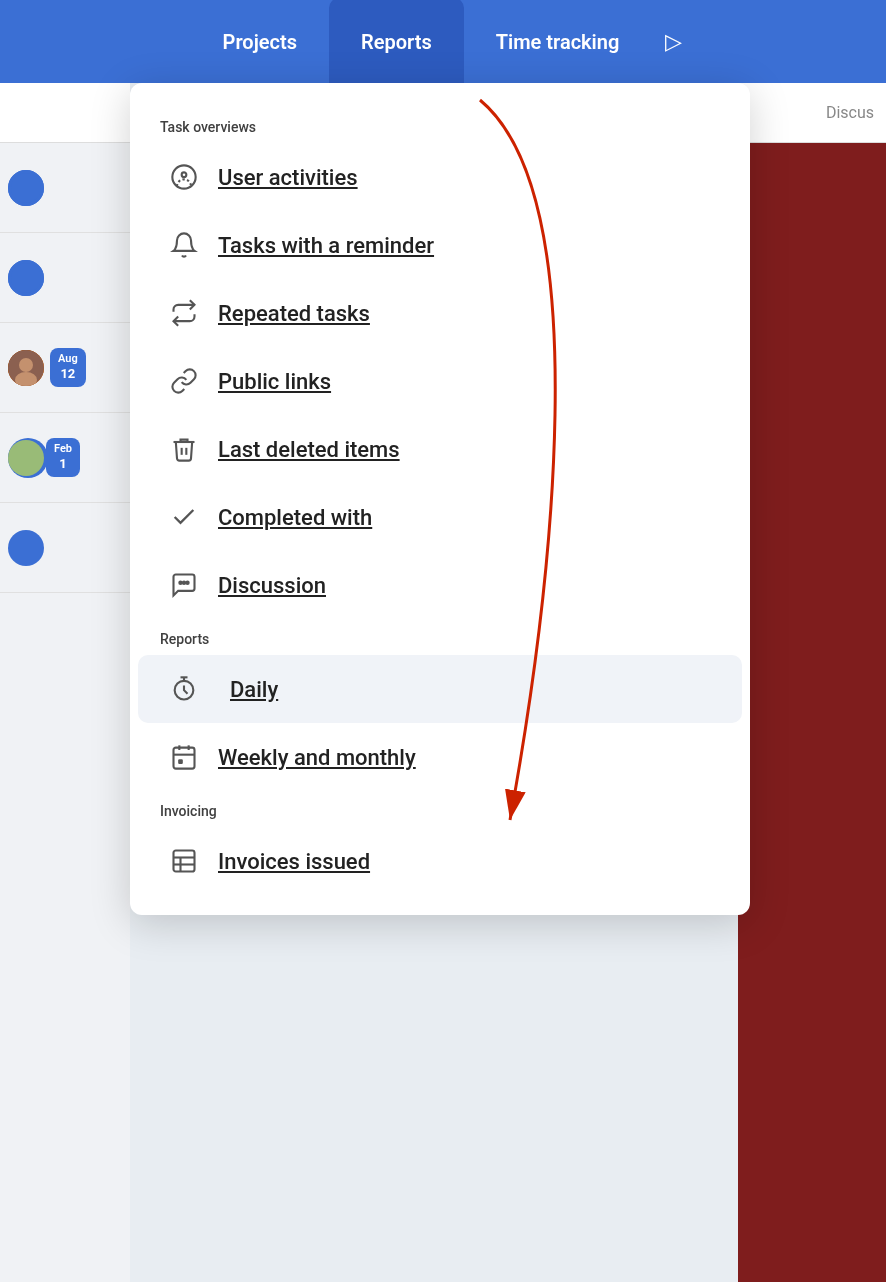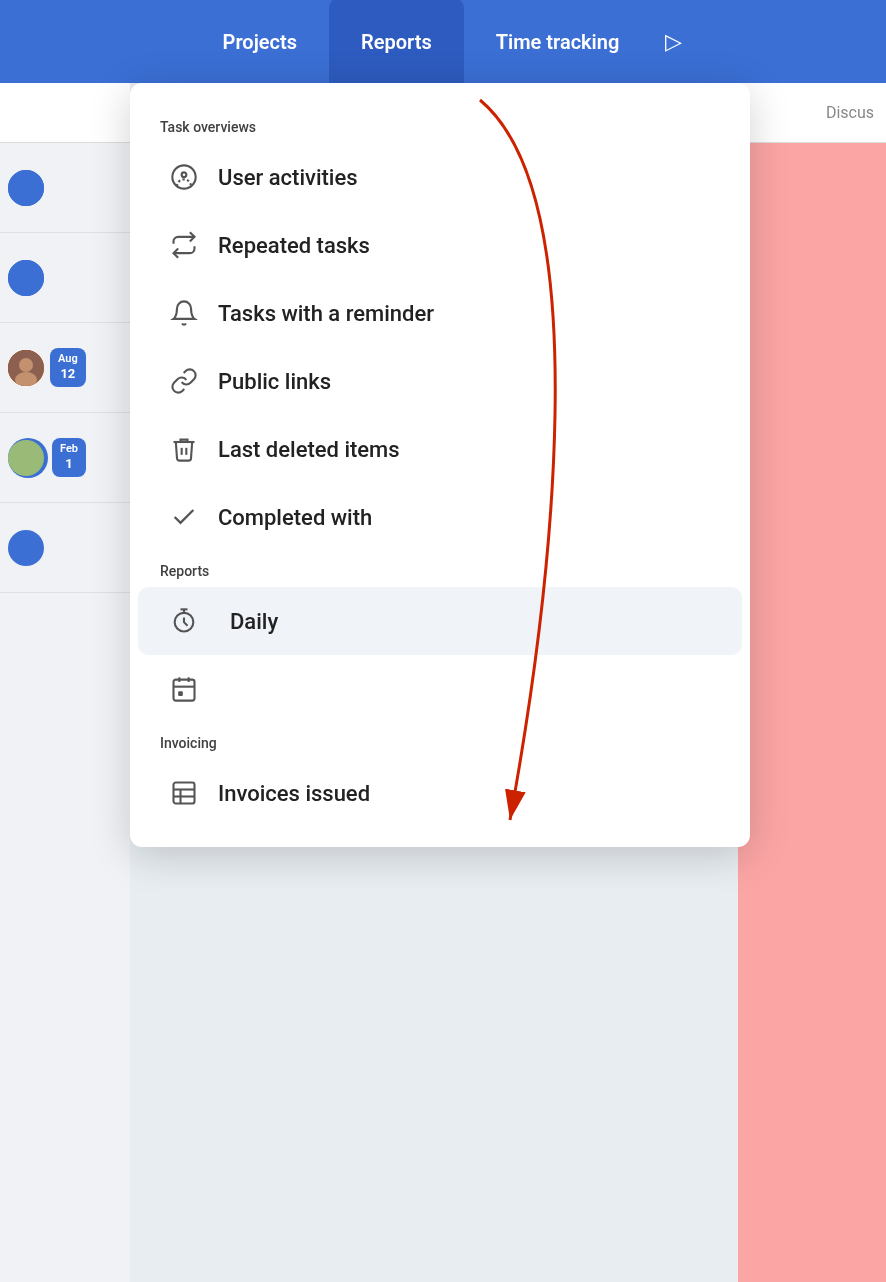--- a/index.html
+++ b/index.html
@@ -80,20 +80,21 @@
       align-items: center;
       gap: 18px;
       padding: 18px 30px;
       cursor: pointer;
       font-size: 22px;
       font-weight: 500;
       color: #222;
       transition: background 0.15s;
       border-radius: 10px;
       margin: 0 8px;
+      text-decoration: underline;
     }
 
     .menu-item.active-item {
       background: #f0f3f8;
       gap: 30px;
     }
 
     .menu-icon {
       width: 32px;
       height: 32px;
@@ -131,21 +132,21 @@
       z-index: 2;
       overflow: hidden;
     }
 
     .right-partial {
       position: absolute;
       right: 0;
       top: 83px;
       width: 148px;
       bottom: 0;
-      background: #fca5a5;
+      background: #7f1d1d;
       z-index: 2;
       overflow: hidden;
     }
 
     .partial-header {
       height: 60px;
       background: white;
       border-bottom: 1px solid #ddd;
       display: flex;
       align-items: center;
@@ -242,37 +243,37 @@
         <path d="M12 8c-1.1 0-2 .9-2 2s.9 2 2 2 2-.9 2-2-.9-2-2-2z"></path>
         <path d="M6 20c0-3.3 2.7-6 6-6s6 2.7 6 6" stroke-dasharray="2 2"></path>
       </svg>
     </span>
     <span>User activities</span>
   </div>
 
   <div class="menu-item">
     <span class="menu-icon">
       <svg viewBox="0 0 24 24" fill="none" stroke="currentColor" stroke-width="1.8">
+        <path d="M18 8A6 6 0 0 0 6 8c0 7-3 9-3 9h18s-3-2-3-9"></path>
+        <path d="M13.73 21a2 2 0 0 1-3.46 0"></path>
+      </svg>
+    </span>
+    <span>Tasks with a reminder</span>
+  </div>
+
+  <div class="menu-item">
+    <span class="menu-icon">
+      <svg viewBox="0 0 24 24" fill="none" stroke="currentColor" stroke-width="1.8">
         <path d="M17 1l4 4-4 4"></path>
         <path d="M3 11V9a4 4 0 0 1 4-4h14"></path>
         <path d="M7 23l-4-4 4-4"></path>
         <path d="M21 13v2a4 4 0 0 1-4 4H3"></path>
       </svg>
     </span>
     <span>Repeated tasks</span>
-  </div>
-
-  <div class="menu-item">
-    <span class="menu-icon">
-      <svg viewBox="0 0 24 24" fill="none" stroke="currentColor" stroke-width="1.8">
-        <path d="M18 8A6 6 0 0 0 6 8c0 7-3 9-3 9h18s-3-2-3-9"></path>
-        <path d="M13.73 21a2 2 0 0 1-3.46 0"></path>
-      </svg>
-    </span>
-    <span>Tasks with a reminder</span>
   </div>
 
   <div class="menu-item">
     <span class="menu-icon">
       <svg viewBox="0 0 24 24" fill="none" stroke="currentColor" stroke-width="1.8">
         <path d="M10 13a5 5 0 0 0 7.54.54l3-3a5 5 0 0 0-7.07-7.07l-1.72 1.71"></path>
         <path d="M14 11a5 5 0 0 0-7.54-.54l-3 3a5 5 0 0 0 7.07 7.07l1.71-1.71"></path>
       </svg>
     </span>
     <span>Public links</span>
@@ -293,20 +294,31 @@
 
   <div class="menu-item">
     <span class="menu-icon">
       <svg viewBox="0 0 24 24" fill="none" stroke="currentColor" stroke-width="2">
         <polyline points="20 6 9 17 4 12"></polyline>
       </svg>
     </span>
     <span>Completed with</span>
   </div>
 
+  <div class="menu-item">
+    <span class="menu-icon">
+      <svg viewBox="0 0 24 24" fill="none" stroke="currentColor" stroke-width="1.8">
+        <path d="M21 15a2 2 0 0 1-2 2H7l-4 4V5a2 2 0 0 1 2-2h14a2 2 0 0 1 2 2z"></path>
+        <circle cx="9" cy="10" r="1" fill="currentColor"></circle>
+        <circle cx="12" cy="10" r="1" fill="currentColor"></circle>
+        <circle cx="15" cy="10" r="1" fill="currentColor"></circle>
+      </svg>
+    </span>
+    <span>Discussion</span>
+  </div>
 
   <div class="section-label">Reports</div>
 
 
   <div class="menu-item active-item">
     <span class="menu-icon">
       <svg viewBox="0 0 24 24" fill="none" stroke="currentColor" stroke-width="1.8">
         <circle cx="12" cy="13" r="8"></circle>
         <path d="M12 9v4l3 3"></path>
         <path d="M9 2h6"></path>
@@ -319,20 +331,21 @@
   <div class="menu-item">
     <span class="menu-icon">
       <svg viewBox="0 0 24 24" fill="none" stroke="currentColor" stroke-width="1.8">
         <rect x="3" y="4" width="18" height="18" rx="2" ry="2"></rect>
         <line x1="16" y1="2" x2="16" y2="6"></line>
         <line x1="8" y1="2" x2="8" y2="6"></line>
         <line x1="3" y1="10" x2="21" y2="10"></line>
         <rect x="7" y="14" width="4" height="4" rx="1" fill="currentColor" stroke="none"></rect>
       </svg>
     </span>
+    <span>Weekly and monthly</span>
   </div>
 
   <div class="section-label">Invoicing</div>
 
 
   <div class="menu-item">
     <span class="menu-icon">
       <svg viewBox="0 0 24 24" fill="none" stroke="currentColor" stroke-width="1.8">
         <rect x="3" y="3" width="18" height="18" rx="2"></rect>
         <line x1="3" y1="9" x2="21" y2="9"></line>
@@ -373,21 +386,21 @@
           <circle cx="18" cy="15" r="7" fill="#c4916e"></circle>
           <ellipse cx="18" cy="30" rx="11" ry="8" fill="#c4916e"></ellipse>
         </svg>
     </div>
     <div style="background:#3b6fd4;color:white;border-radius:8px;padding:4px 8px;font-size:11px;text-align:center;line-height:1.3;">
       <div style="font-weight:600;">Aug</div>
       <div style="font-weight:700;font-size:13px;">12</div>
     </div>
   </div>
 
-  <div style="height:90px; border-bottom:1px solid #e0e0e0; display:flex; align-items:center; padding:10px 8px; gap:8px;">
+  <div style="height:90px; border-bottom:1px solid #e0e0e0; display:flex; align-items:center; padding:10px 8px; gap:2px;">
     <div style="width:36px;height:36px;border-radius:50%;background:#9b7;flex-shrink:0;"></div>
     <div style="background:#3b6fd4;color:white;border-radius:8px;padding:4px 8px;font-size:11px;text-align:center;line-height:1.3;">
       <div style="font-weight:600;">Feb</div>
       <div style="font-weight:700;font-size:13px;">1</div>
     </div>
   </div>
 
   <div style="height:90px; border-bottom:1px solid #e0e0e0; display:flex; align-items:center; padding:10px 8px; gap:8px;">
     <div style="width:36px;height:36px;border-radius:50%;background:#3b6fd4;"></div>
   </div>

